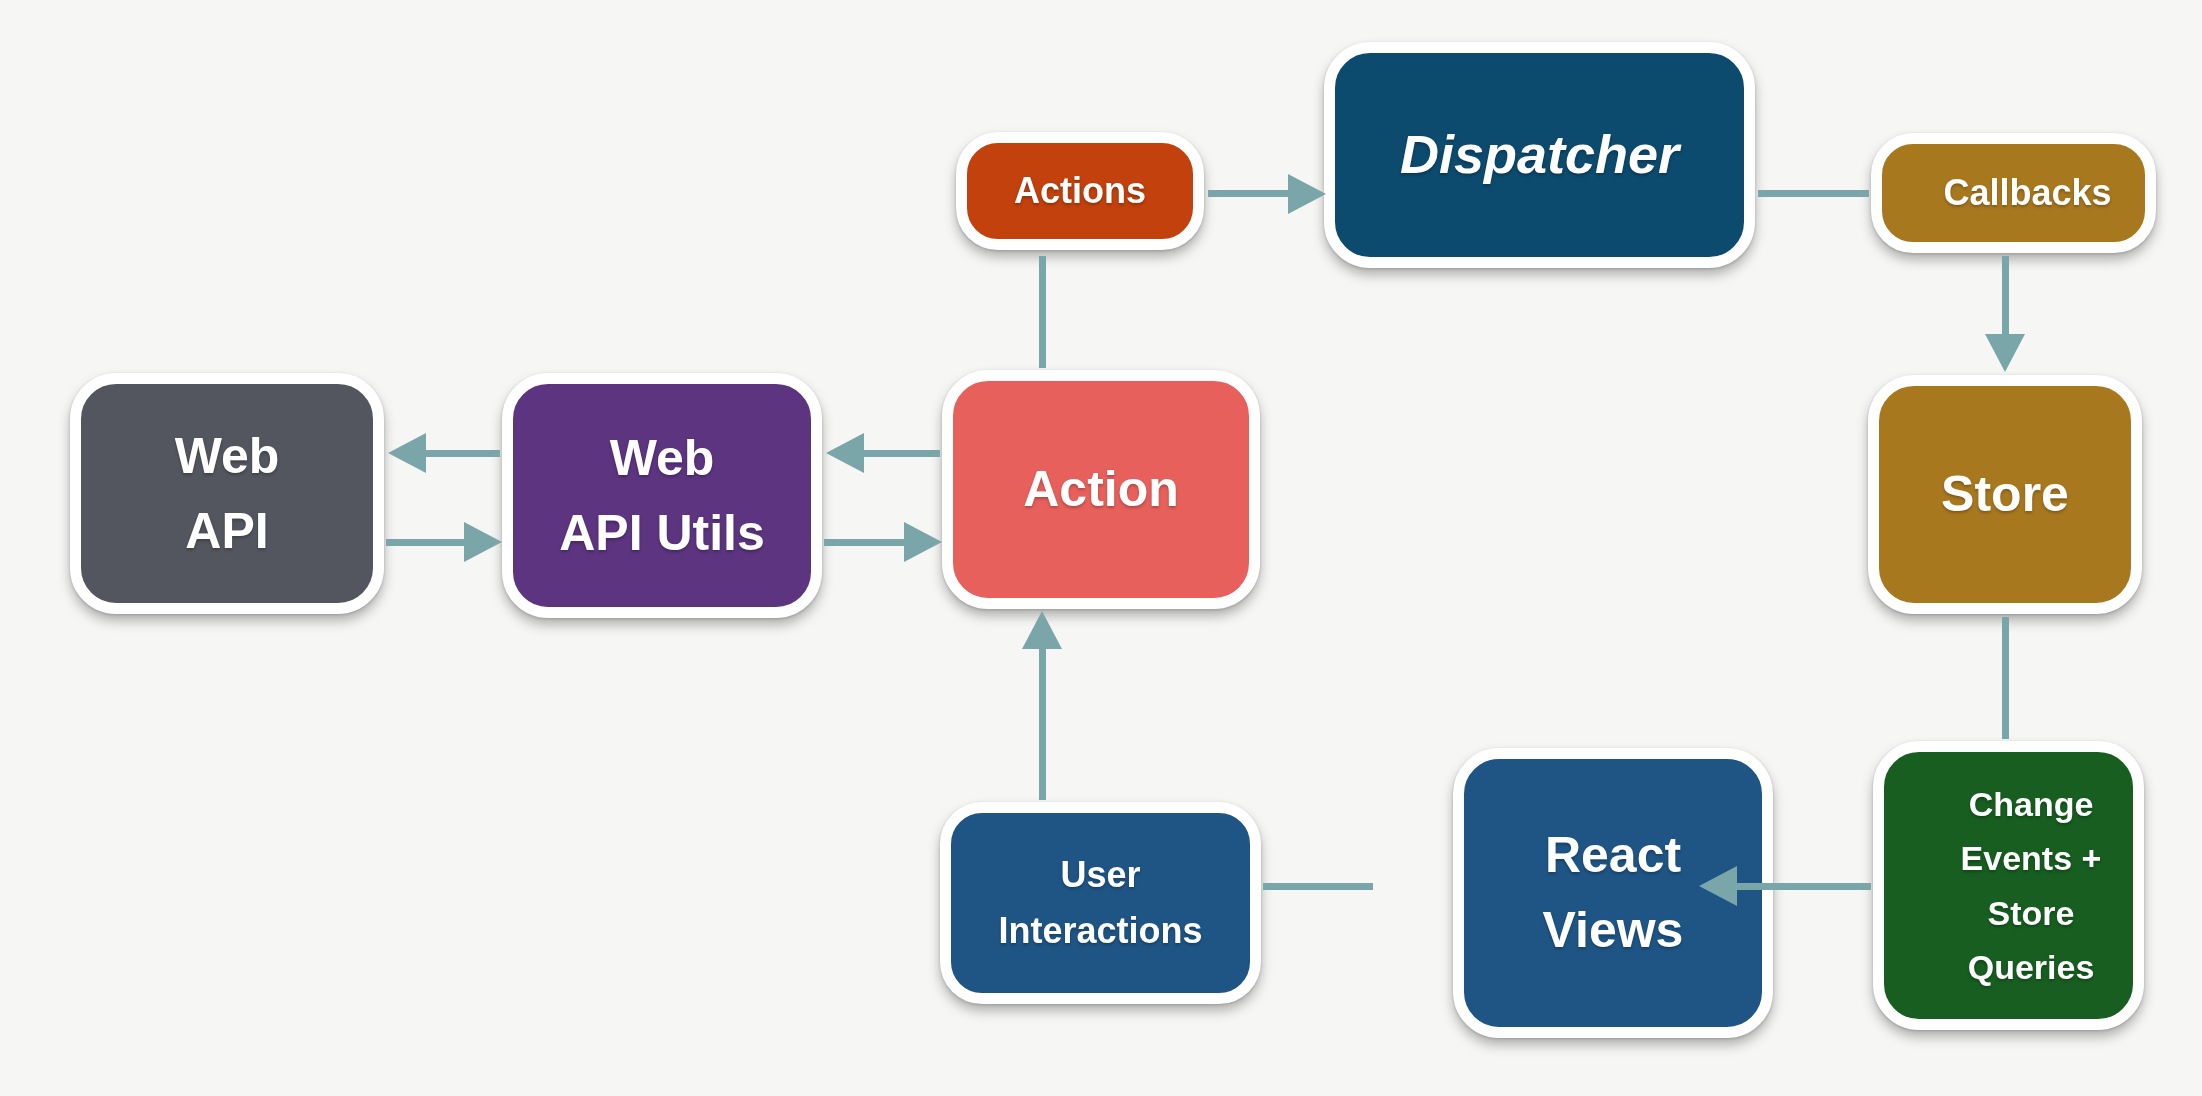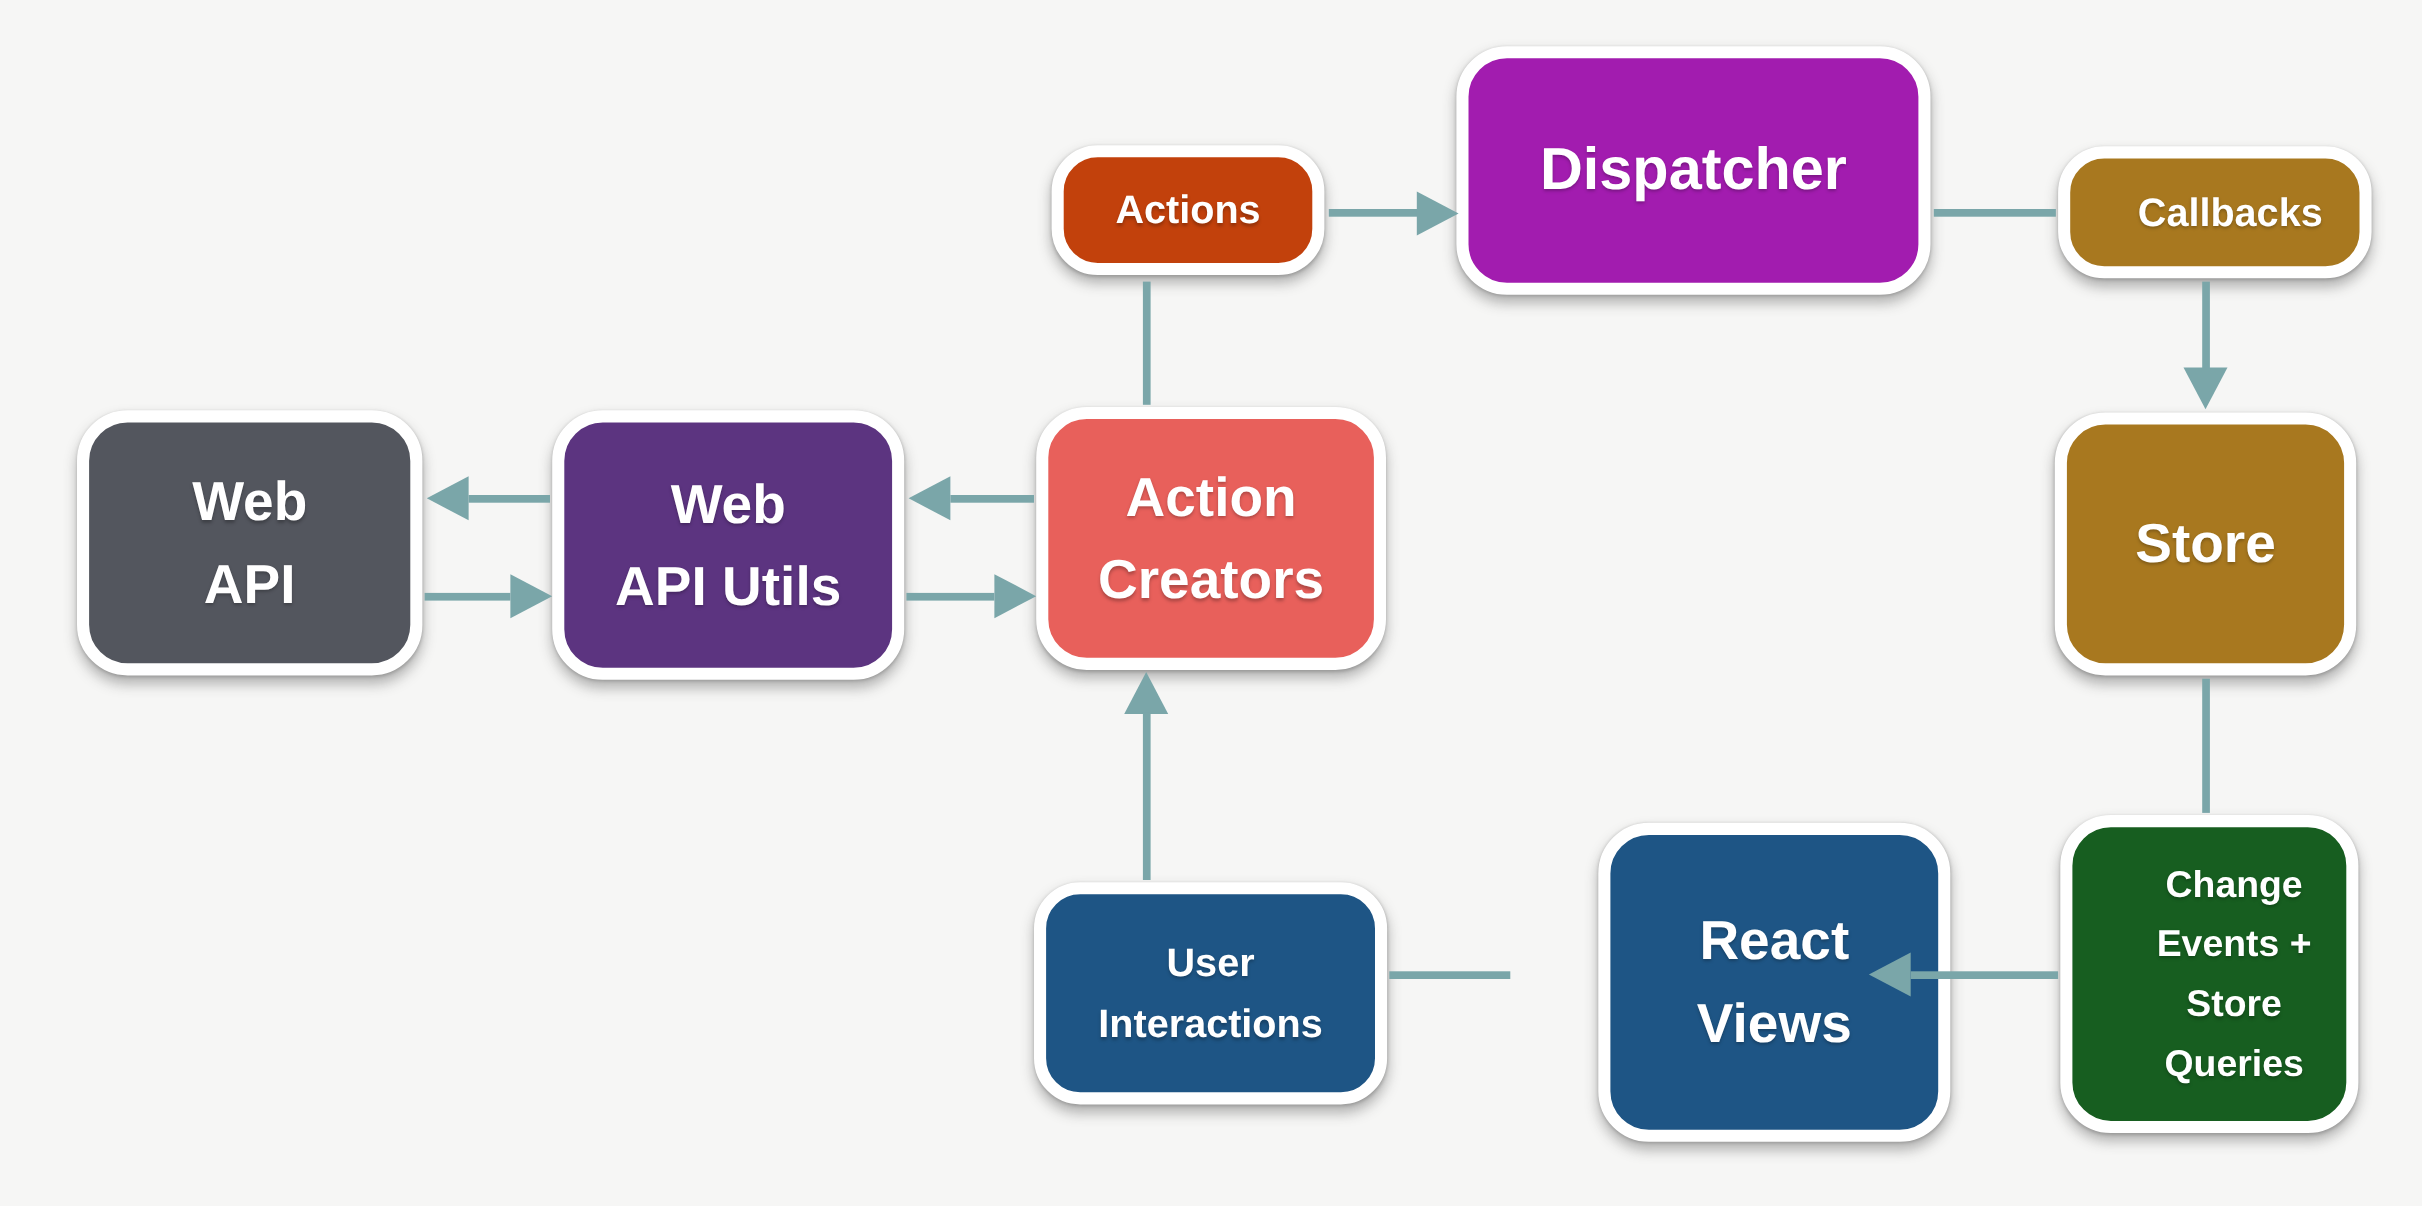--- a/index.html
+++ b/index.html
@@ -73,21 +73,21 @@
 </style>
 </head>
 <body>
 
 <div class="canvas">
 
   <div class="node r-pill fs-md n-actions" style="background: #c2410c;">
     <span class="lbl">Actions</span>
   </div>
 
-  <div class="node r-big fs-xl n-dispatcher" style="background: #a21caf;">
+  <div class="node r-big fs-xl n-dispatcher" style="background: #0c4a6e; font-style: italic;">
     <span class="lbl">Dispatcher</span>
   </div>
 
   <div class="node r-pill fs-md n-callbacks" style="background: rgb(168, 120, 31); padding-left: 28px;">
     <span class="lbl">Callbacks</span>
   </div>
 
   <div class="node r-big fs-lg n-store" style="background: rgb(168, 120, 31);">
     <span class="lbl">Store</span>
   </div>
@@ -111,21 +111,20 @@
   <div class="node r-pill fs-md n-user-interactions" style="background: rgb(30, 85, 133);">
     <span class="lbl">
       <span>User</span>
       <span>Interactions</span>
     </span>
   </div>
 
   <div class="node r-big fs-lg n-action-creators" style="background: rgb(232, 96, 91);">
     <span class="lbl">
       <span>Action</span>
-      <span>Creators</span>
     </span>
   </div>
 
   <div class="node r-big fs-lg n-web-api-utils" style="background: rgb(92, 52, 128);">
     <span class="lbl">
       <span>Web</span>
       <span>API Utils</span>
     </span>
   </div>
 

